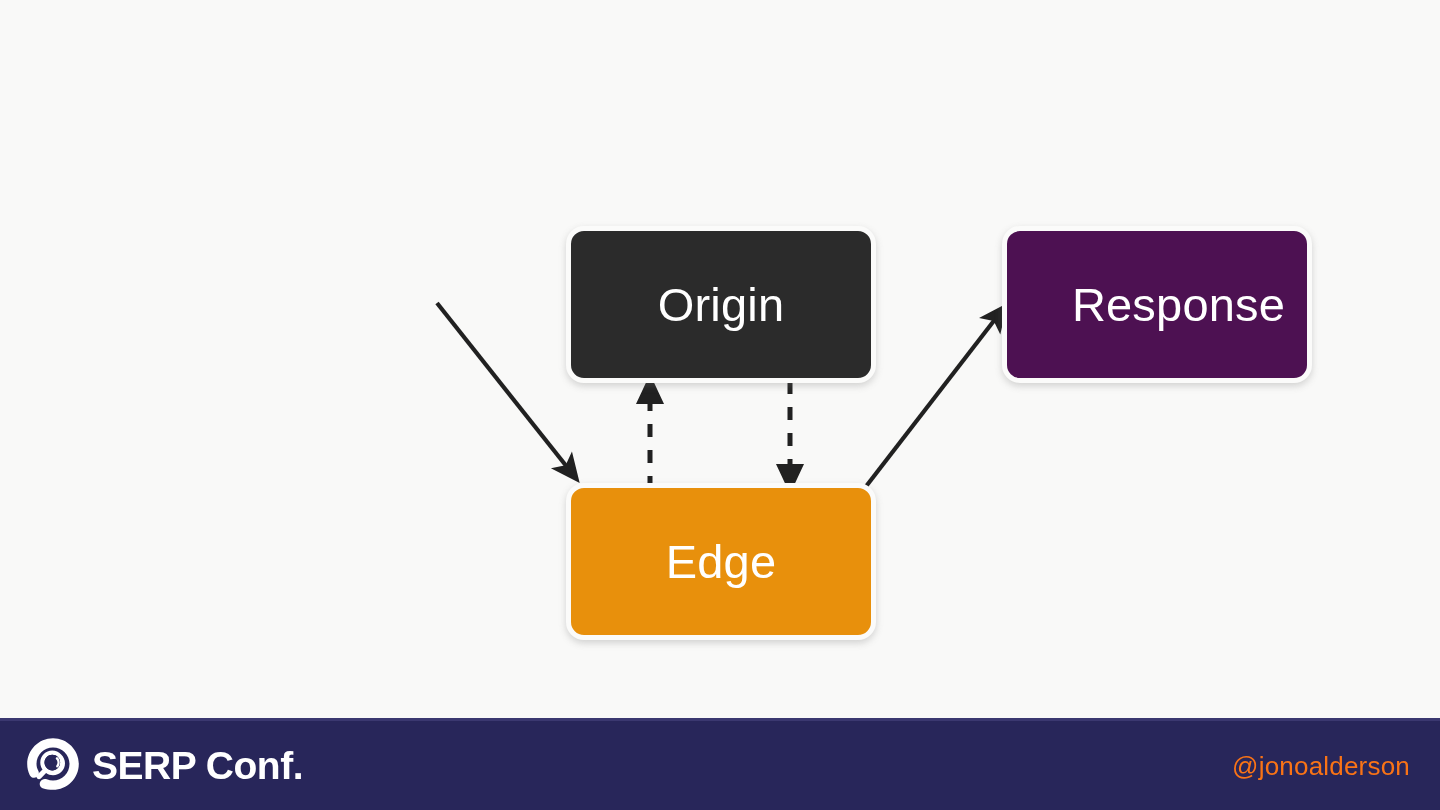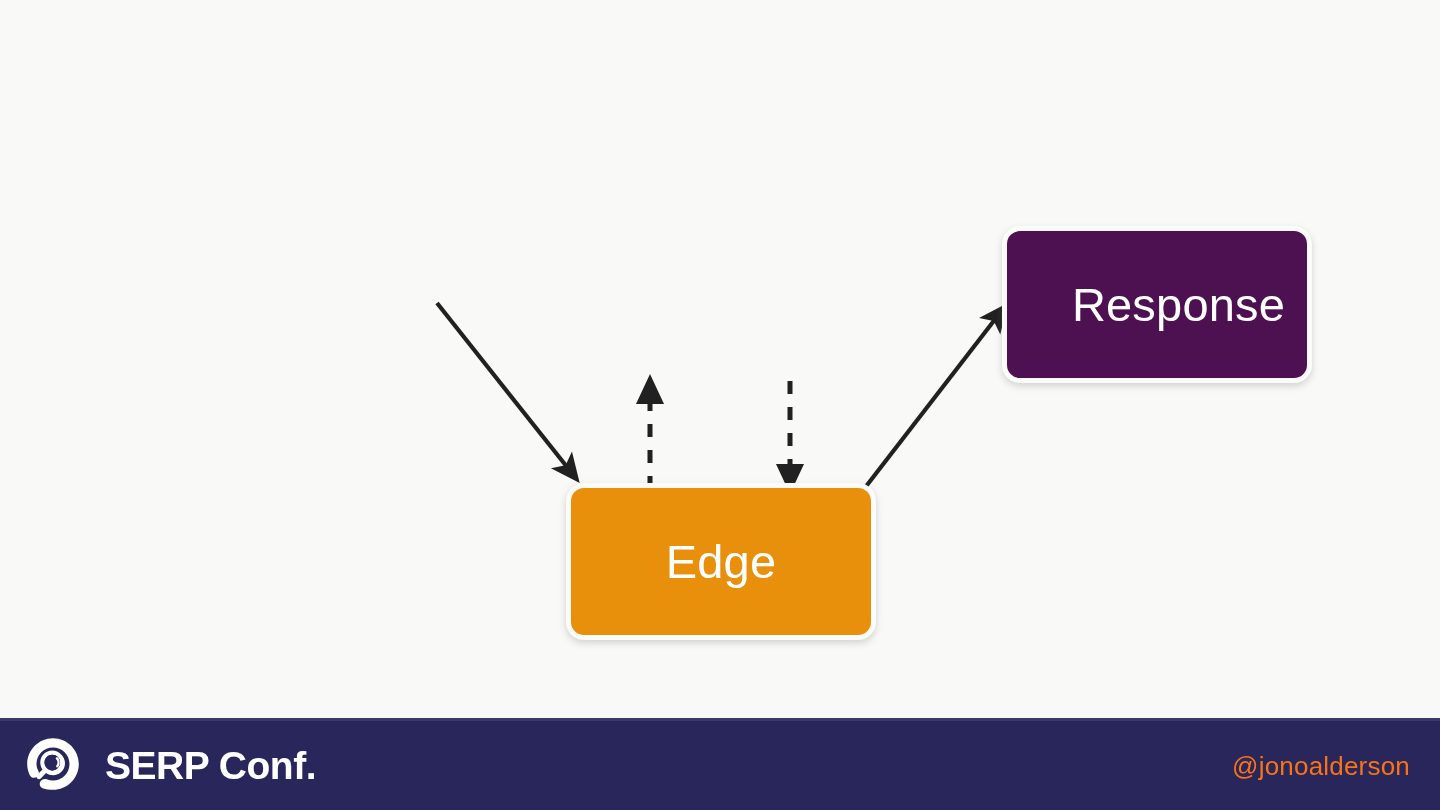--- a/index.html
+++ b/index.html
@@ -76,21 +76,21 @@
     border-top: 3px solid #3b3870;
     box-sizing: border-box;
     display: flex;
     align-items: center;
     justify-content: space-between;
     padding: 0 30px 0 26px;
   }
   #footer-brand {
     display: flex;
     align-items: center;
-    gap: 25px;
+    gap: 12px;
   }
   #brand-name {
     color: #ffffff;
     font-size: 39px;
     font-weight: bold;
     letter-spacing: -0.5px;
     line-height: 1;
   }
   #footer-handle {
     color: #f97316;
@@ -120,20 +120,23 @@
       <line x1="437" y1="303" x2="575" y2="477" stroke="#212121" stroke-width="4.2" stroke-linecap="butt" marker-end="url(#head-solid)"></line>
 
       <line x1="650" y1="489" x2="650" y2="385" stroke="#212121" stroke-width="5" stroke-linecap="butt" stroke-dasharray="13 13" marker-end="url(#head-dash)"></line>
 
       <line x1="790" y1="381" x2="790" y2="483" stroke="#212121" stroke-width="5" stroke-linecap="butt" stroke-dasharray="13 13" marker-end="url(#head-dash)"></line>
 
       <line x1="864" y1="489" x2="1003" y2="309" stroke="#212121" stroke-width="4.2" stroke-linecap="butt" marker-end="url(#head-solid)"></line>
     </svg>
 
 
+    <div class="node" id="node-origin" style="left: 566px; top: 226px; width: 310px; height: 157px; background: rgb(43, 43, 43);">
+      <span class="node-label" style="color: rgb(255, 255, 255);">Origin</span>
+    </div>
 
     <div class="node" id="node-response" style="left: 1002px; top: 226px; width: 310px; height: 157px; background: rgb(77, 17, 82);">
       <span class="node-label" style="color: rgb(255, 255, 255);">Response</span>
     </div>
 
     <div class="node" id="node-edge" style="left: 566px; top: 483px; width: 310px; height: 157px; background: rgb(232, 144, 12);">
       <span class="node-label" style="color: rgb(255, 255, 255);">Edge</span>
     </div>
 
   </div>

